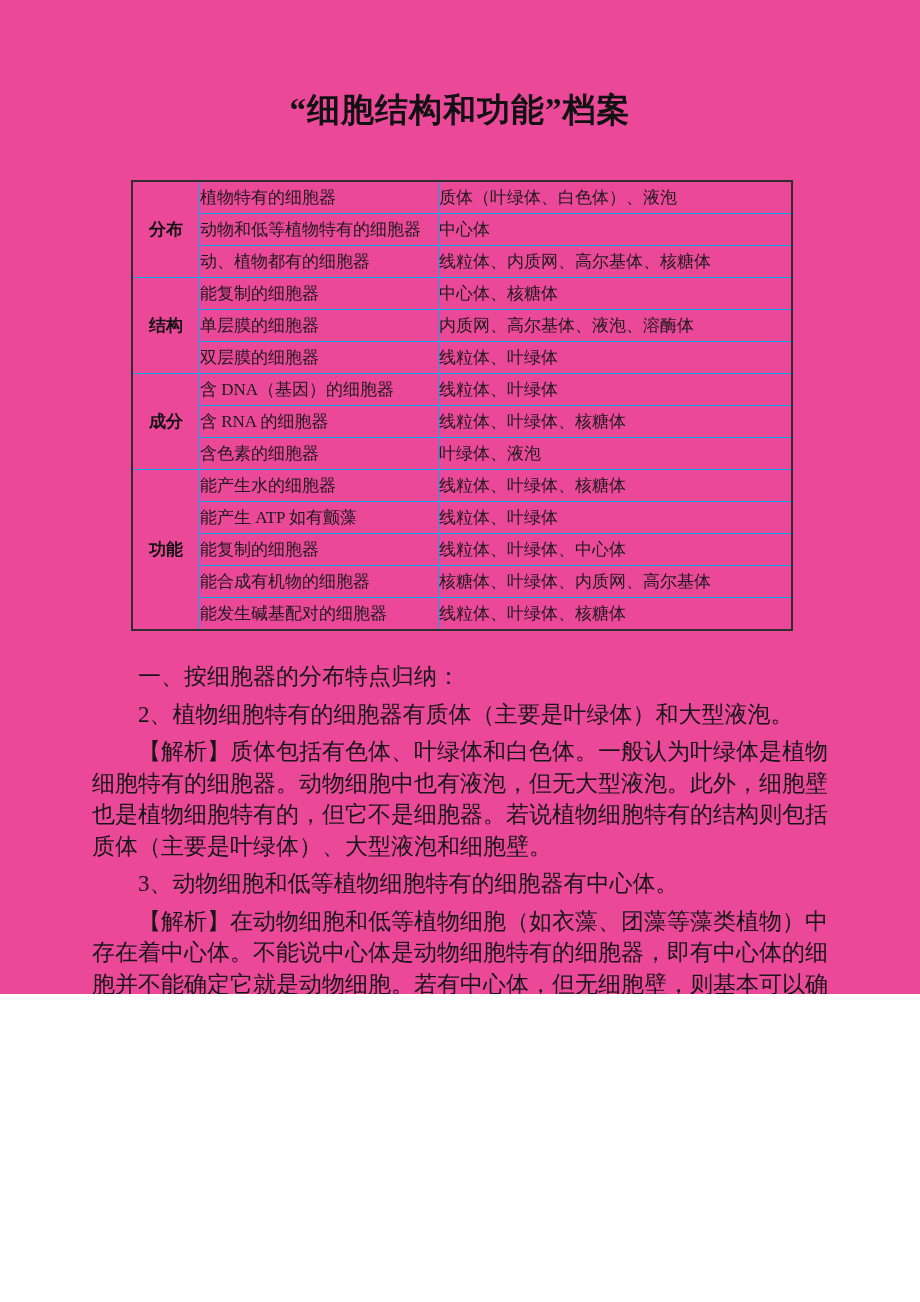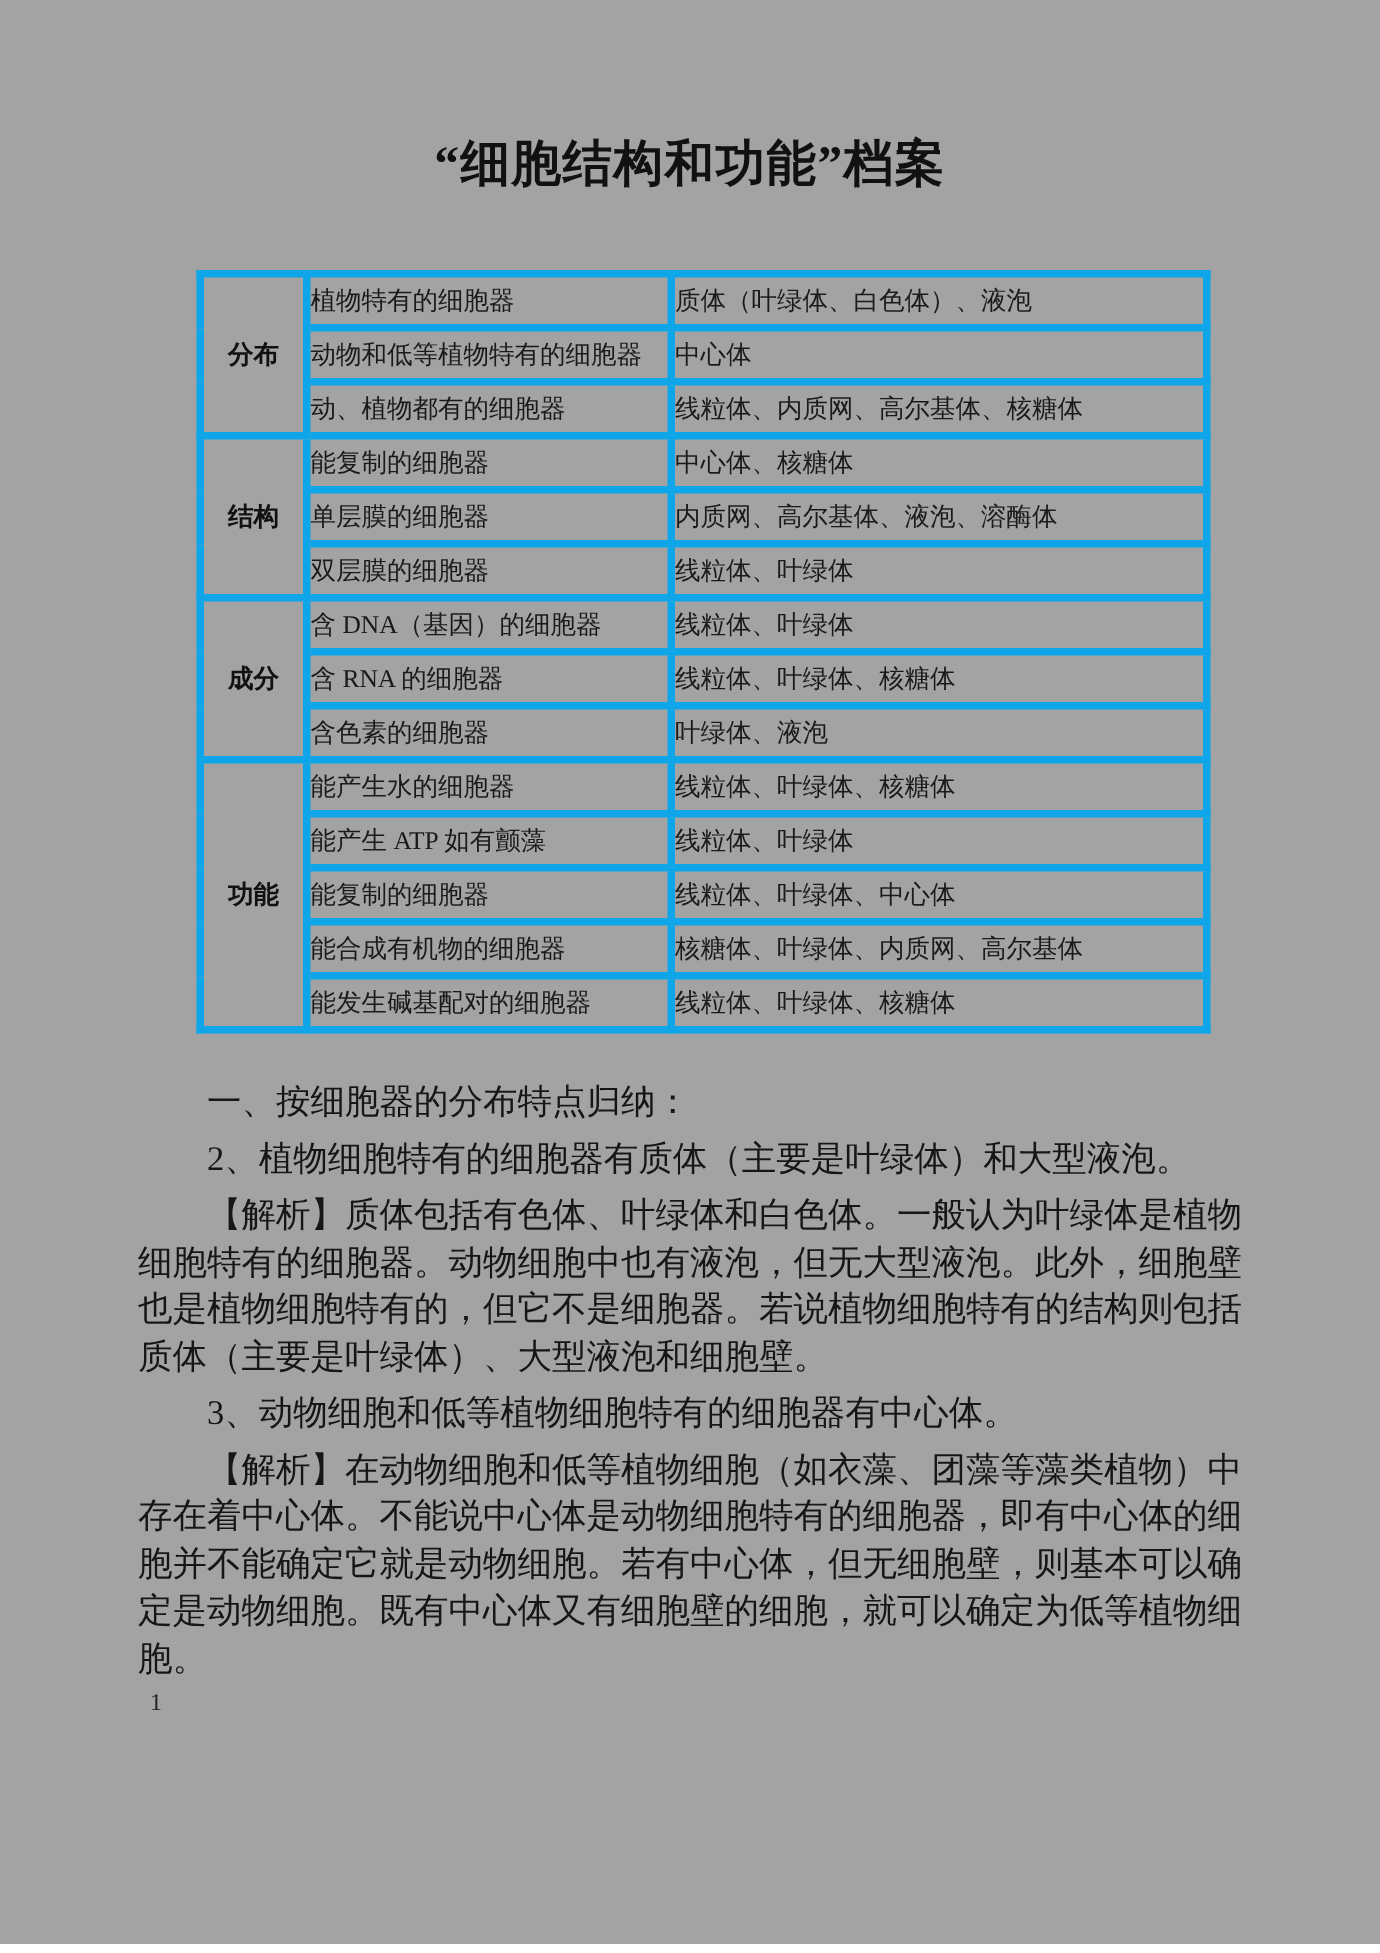--- a/index.html
+++ b/index.html
@@ -1,21 +1,21 @@
 <!DOCTYPE html>
 <html><head>
 <meta charset="utf-8">
 <style>
   html,body{margin:0;padding:0;}
   body{background:#ffffff;}
   .page{
     position:relative;
     width:920px;
-    height:1296px;
-    background:#a3a3a3;
+    height:994px;
+    background:#ec4899;
     overflow:hidden;
     font-family:"Liberation Serif","DejaVu Serif",serif;
     color:#1a1a1a;
   }
   .doc-title{
     margin:0;
     padding-top:86px;
     text-align:center;
     font-size:33px;
     line-height:48px;
@@ -25,21 +25,21 @@
     letter-spacing:1px;
   }
   table.organelle-table{
     border-collapse:collapse;
     margin-left:131px;
     margin-top:46px;
     table-layout:fixed;
     width:656px;
   }
   table.organelle-table td{
-    border:5px solid #0ea5e9;
+    border:1px solid #0ea5e9;
     height:31px;
     font-size:17px;
     vertical-align:middle;
     padding:0;
     overflow:hidden;
     white-space:nowrap;
   }
   table.organelle-table{border:2px solid #2e2e2e;}
   td.cat{
     width:66px;

